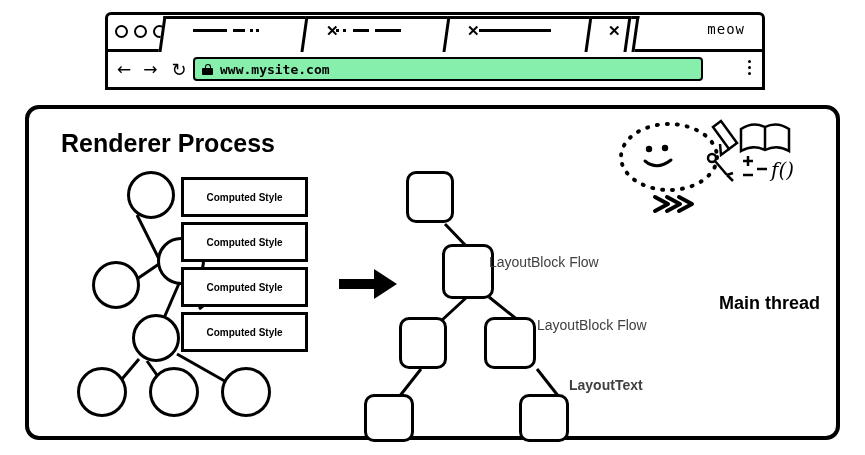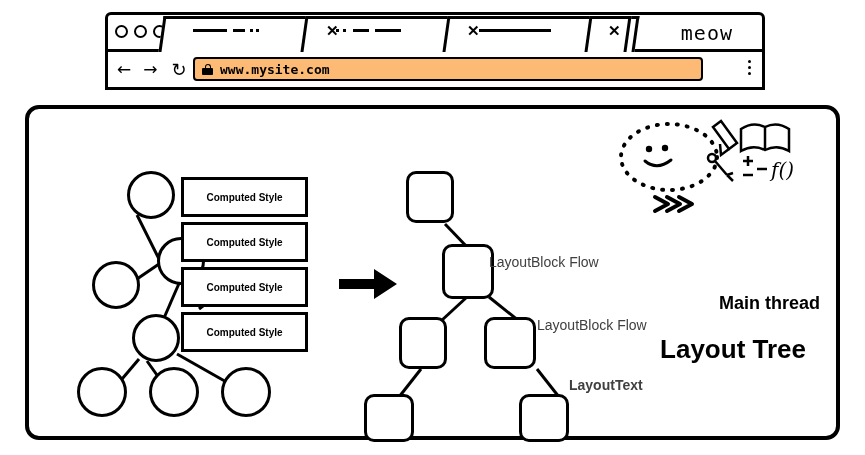--- a/index.html
+++ b/index.html
@@ -97,24 +97,24 @@
   .tab-close {
     position: absolute;
     top: 11px;
     font-size: 15px;
     font-weight: bold;
     line-height: 15px;
     color: #000;
   }
   .brandname {
     position: absolute;
-    right: 32px;
+    right: 20px;
     top: 9px;
     font-family: "DejaVu Sans Mono", monospace;
-    font-size: 20px;
+    font-size: 14px;
     letter-spacing: 1px;
     color: #000;
   }
   .urlbar-row {
     position: absolute;
     left: 0;
     top: 40px;
     width: 100%;
     height: 35px;
     display: flex;
@@ -137,21 +137,21 @@
     position: absolute;
     left: 88px;
     top: 5px;
     width: 510px;
     height: 24px;
     border: 2px solid #000;
     border-radius: 4px;
     box-sizing: border-box;
     display: flex;
     align-items: center;
-    background: #fdba74;
+    background: #86efac;
   }
   .lock-ico {
     margin-left: 7px;
     width: 11px;
     height: 11px;
     position: relative;
   }
   .lock-body {
     position: absolute;
     left: 0; bottom: 0;
@@ -330,20 +330,21 @@
       <span class="kebab">
           <i></i>
           <i></i>
           <i></i>
         </span>
     </div>
   </div>
 
   <div class="panel">
 
+    <div class="panel-title">Renderer Process</div>
 
     <svg class="overlay" viewBox="0 0 815 335">
 
       <g stroke="#000" stroke-width="3" fill="none">
         <line x1="108" y1="106" x2="130" y2="150"></line>
         <line x1="108" y1="170" x2="130" y2="155"></line>
         <line x1="155" y1="163" x2="128" y2="225"></line>
         <line x1="110" y1="250" x2="82" y2="283"></line>
         <line x1="118" y1="252" x2="140" y2="283"></line>
         <line x1="148" y1="245" x2="215" y2="283"></line>
@@ -431,15 +432,14 @@
     <div class="rrect" style="left:370px; top:208px; width:48px; height:52px;"></div>
     <div class="rrect" style="left:455px; top:208px; width:52px; height:52px;"></div>
     <div class="rrect" style="left:335px; top:285px; width:50px; height:48px;"></div>
     <div class="rrect" style="left:490px; top:285px; width:50px; height:48px;"></div>
 
     <div class="tree-label" style="left:460px; top:145px;">LayoutBlock Flow</div>
     <div class="tree-label" style="left:508px; top:208px;">LayoutBlock Flow</div>
     <div class="tree-label" style="left:540px; top:268px;font-weight:bold;">LayoutText</div>
 
     <div class="main-thread-label">Main thread</div>
-    <div class="layout-tree-title">Layout Tree</div>
   </div>
 </div>
 
 </body></html>

